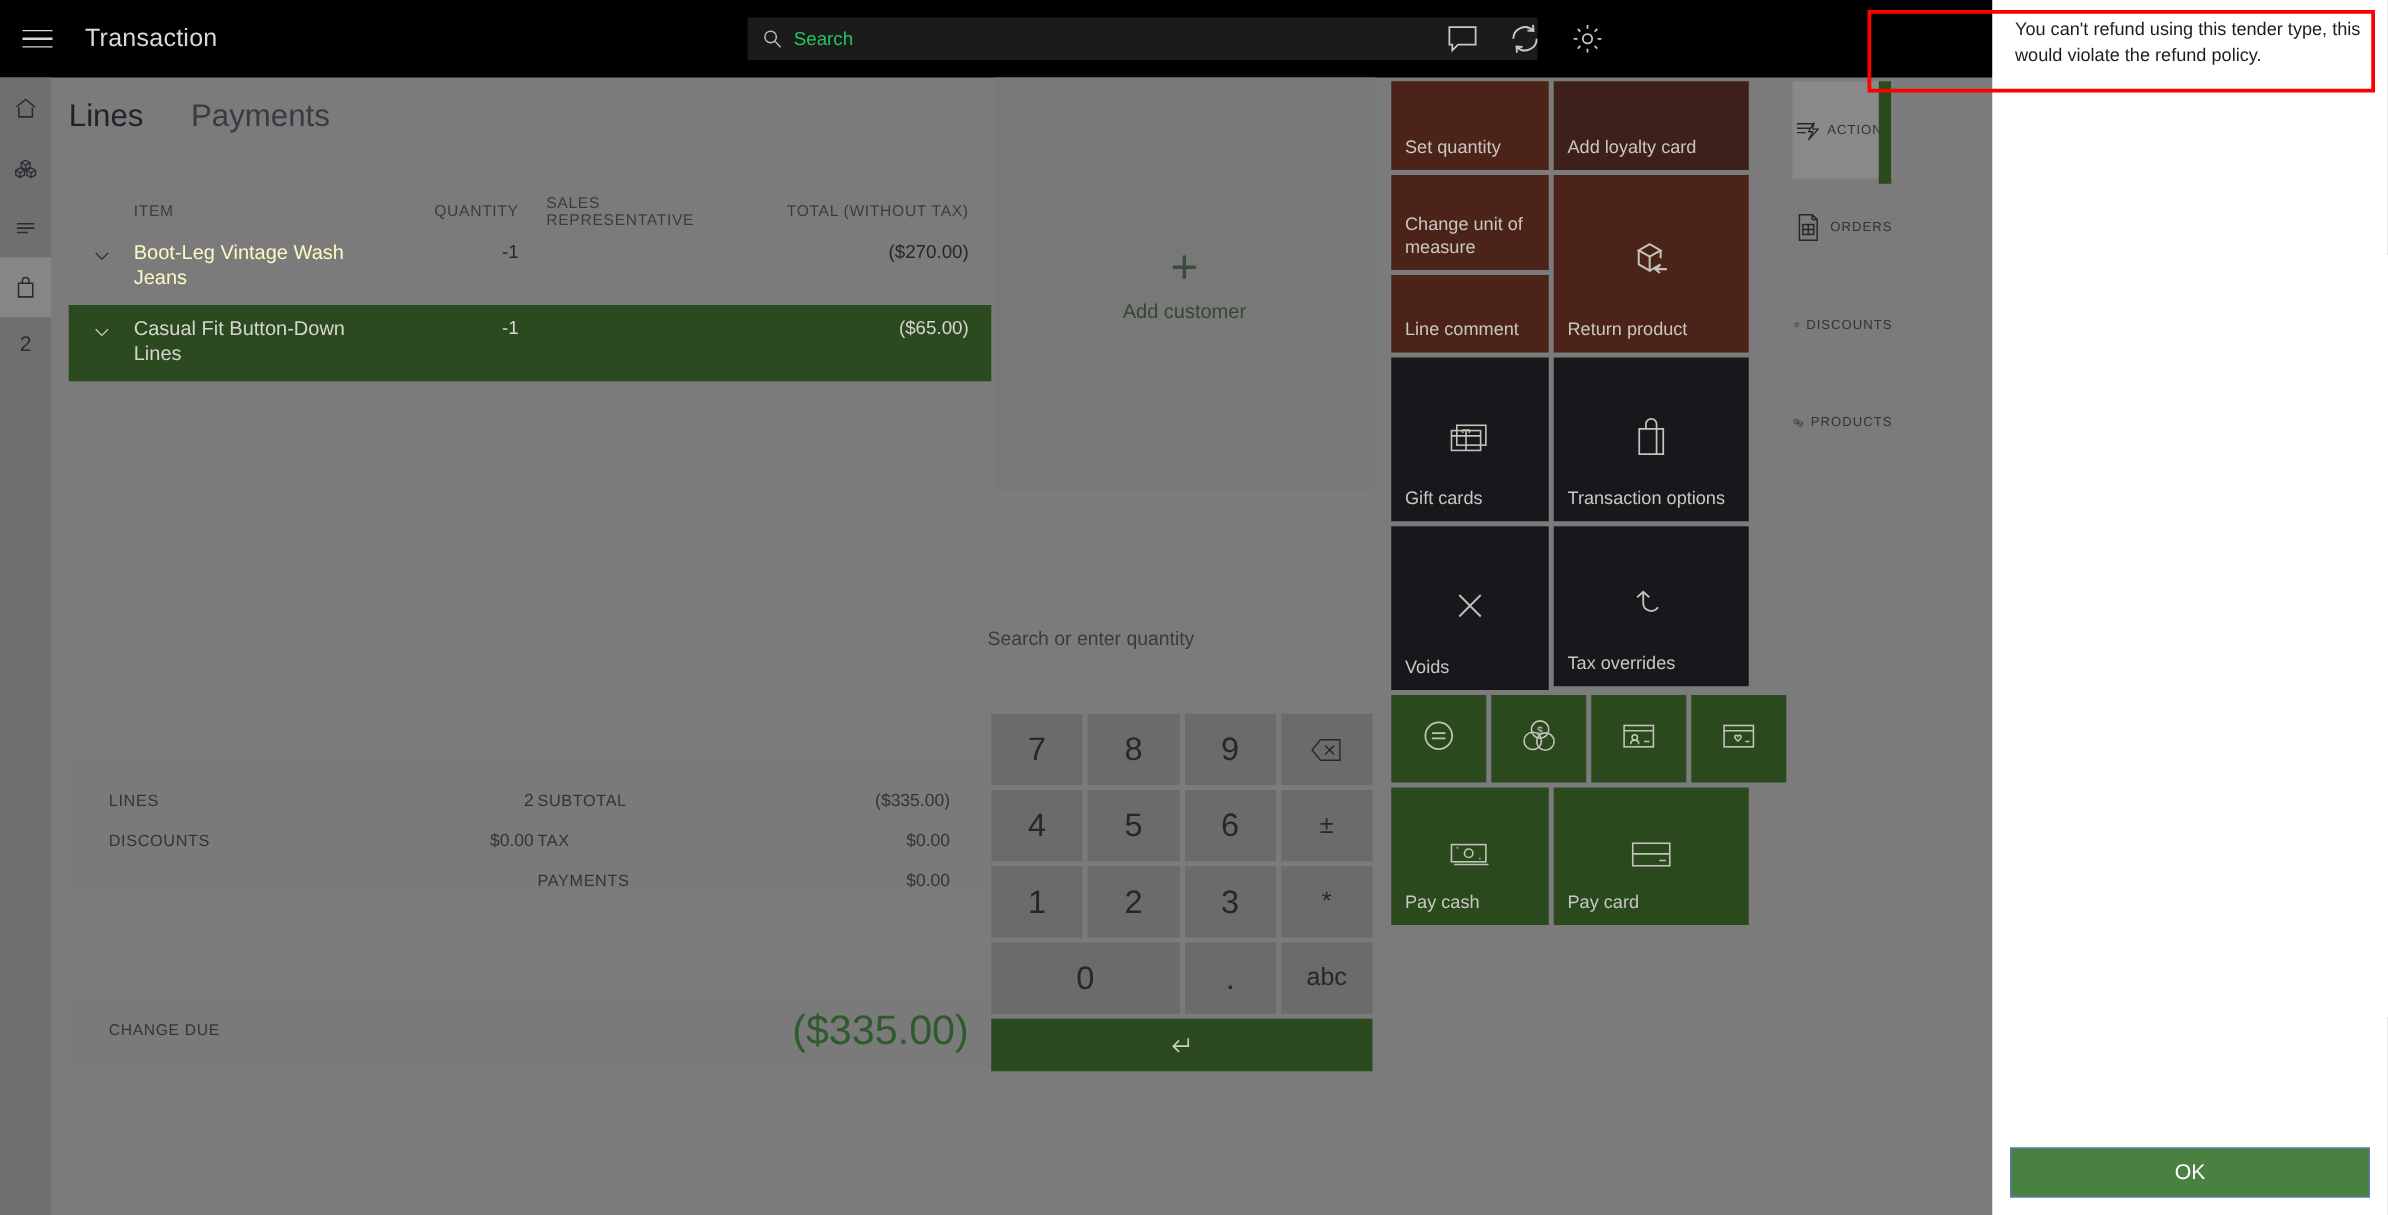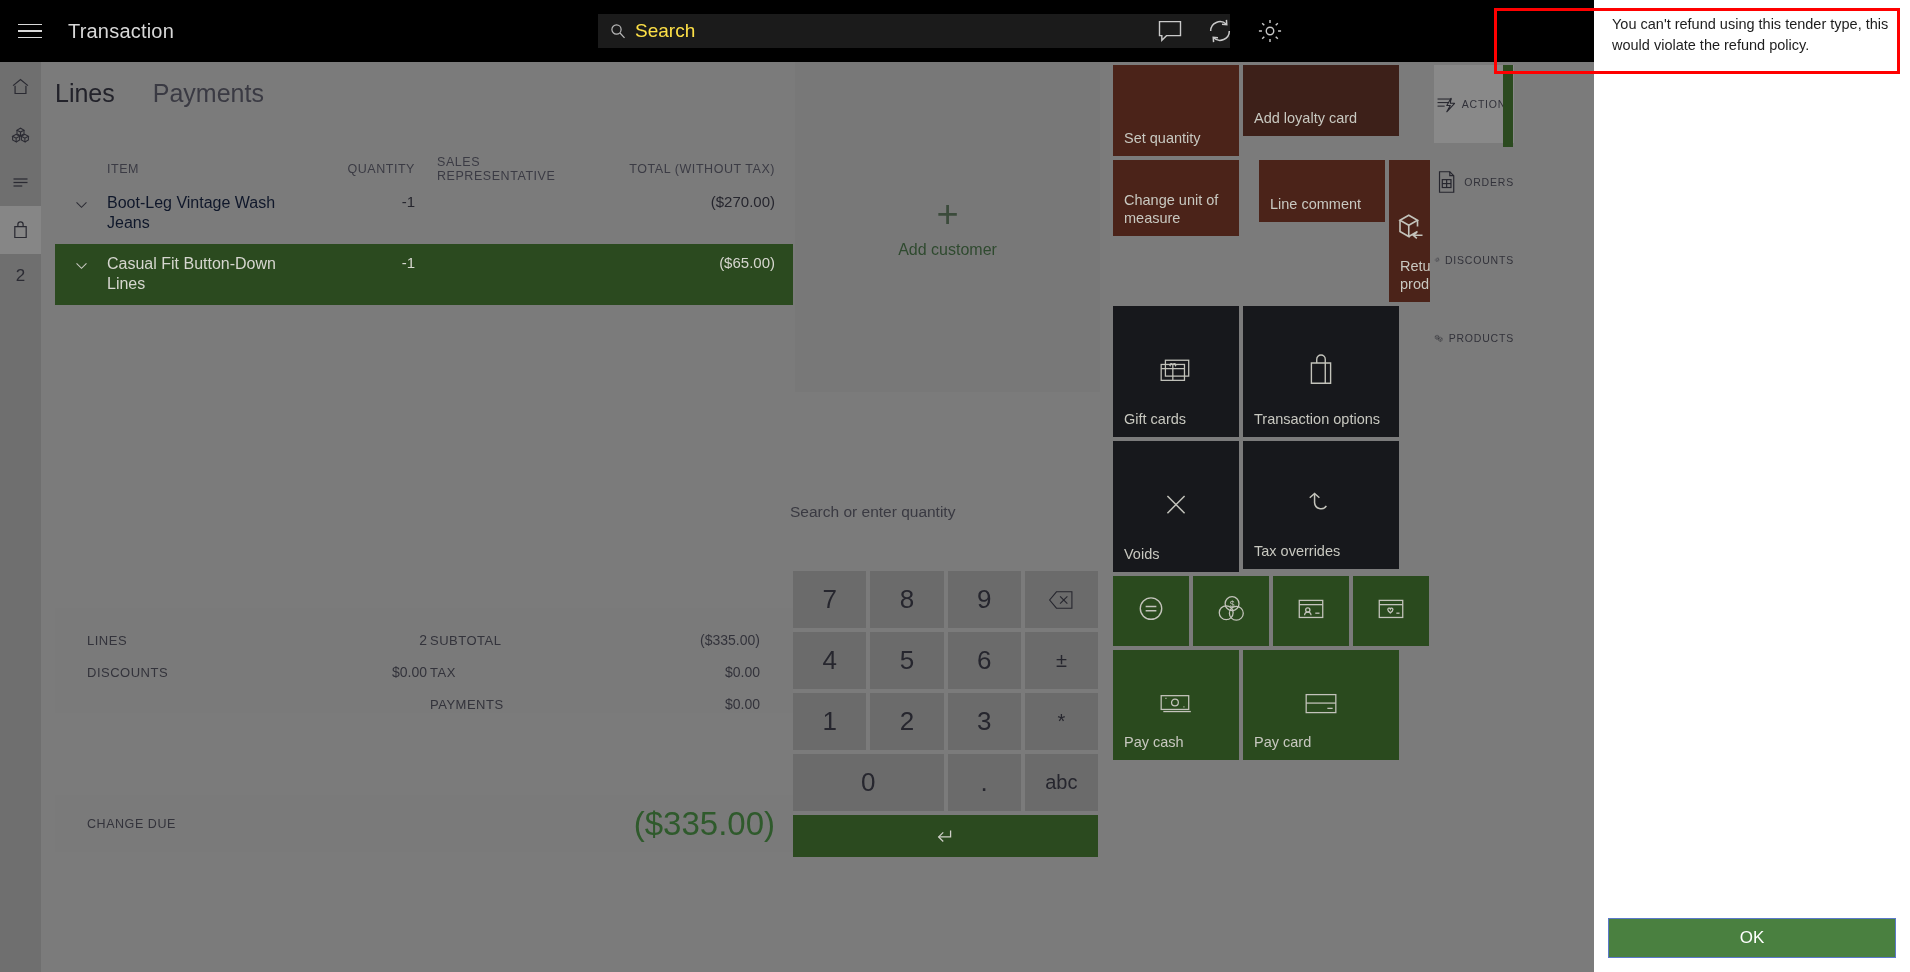--- a/index.html
+++ b/index.html
@@ -25,21 +25,21 @@
   }
   .hamburger { width:44px; margin-left:8px; display:flex; flex-direction:column; gap:5px; align-items:center; cursor:pointer; }
   .hamburger span { display:block; width:24px; height:1.5px; background:#d8d8d8; }
   .app-title { color:#d8d8d8; font-size:20px; margin-left:16px; font-weight:400; letter-spacing:.2px; }
 
   .search-wrap {
     position:absolute; left:598px; top:14px; width:632px; height:34px;
     background:#1b1b1b; display:flex; align-items:center; padding-left:12px; gap:9px; cursor:text;
   }
   .search-ico { width:16px; height:16px; flex:none; }
-  .search-ph { color:#fde047; font-size:19px; }
+  .search-ph { color:#22c55e; font-size:15px; }
 
   .top-right-icons {
     position:absolute; right:0; top:0; height:62px; display:flex; align-items:center; gap:22px; padding-right:310px;
   }
   .ticon { width:28px; height:28px; cursor:pointer; }
 
   
   .rail {
     position:absolute; left:0; top:62px; width:41px; height:910px;
     background:#6f6f6f;
@@ -63,21 +63,21 @@
   .ch-qty { width:120px; text-align:right; }
   .ch-rep { width:180px; padding-left:22px; }
   .ch-total { width:180px; text-align:right; }
 
   .line-row {
     display:flex; align-items:flex-start; padding:10px 18px 10px 0; cursor:pointer; min-height:56px;
   }
   .line-row.selected { background:#2b4a1f; }
   .chev { width:52px; padding-top:3px; display:flex; justify-content:center; }
   .chev svg { width:17px; height:17px; }
-  .l-item { flex:1; font-size:16px; color:#0f172a; line-height:1.28; max-width:225px; }
+  .l-item { flex:1; font-size:16px; color:#fef9c3; line-height:1.28; max-width:225px; }
   .line-row.selected .l-item,
   .line-row.selected .l-qty,
   .line-row.selected .l-total { color:#d6d6cf; }
   .l-qty { width:120px; text-align:right; font-size:15px; color:#26262e; }
   .l-rep { width:180px; }
   .l-total { width:180px; text-align:right; font-size:15px; color:#26262e; }
 
   .no-recs {
     position:absolute; left:55px; top:445px; width:738px; text-align:center;
     font-size:15px; color:#34343c;
@@ -367,30 +367,30 @@
         <svg viewBox="0 0 24 24" fill="none" stroke="#cfcfc8" stroke-width="1.4">
           <polyline points="9,8 4,13 9,18"></polyline>
             <path d="M4 13h13V6"></path>
         </svg>
       </div>
     </div>
 
     <div class="tiles">
 
       <div class="tile-row">
-        <div class="tile brown t-w1" style="height:91px">
+        <div class="tile brown t-w1" style="height:71px">
           <div class="tlabel">Set quantity</div>
         </div>
         <div class="tile brown2 t-w2" style="height:71px">
           <div class="tlabel">Add loyalty card</div>
         </div>
       </div>
 
       <div class="tile-row">
-        <div style="display:flex;flex-direction:row;gap:20px">
+        <div style="display:flex;flex-direction:column;gap:4px">
           <div class="tile brown t-w1" style="height:76px">
             <div class="tlabel">Change unit of measure</div>
           </div>
           <div class="tile brown t-w1" style="height:62px">
             <div class="tlabel">Line comment</div>
           </div>
         </div>
         <div class="tile brown t-w2" style="height:142px">
           <div class="ticon-c">
             <svg viewBox="0 0 32 32" fill="none" stroke="#c3c3bb" stroke-width="1.3" style="width:40px;height:40px">

